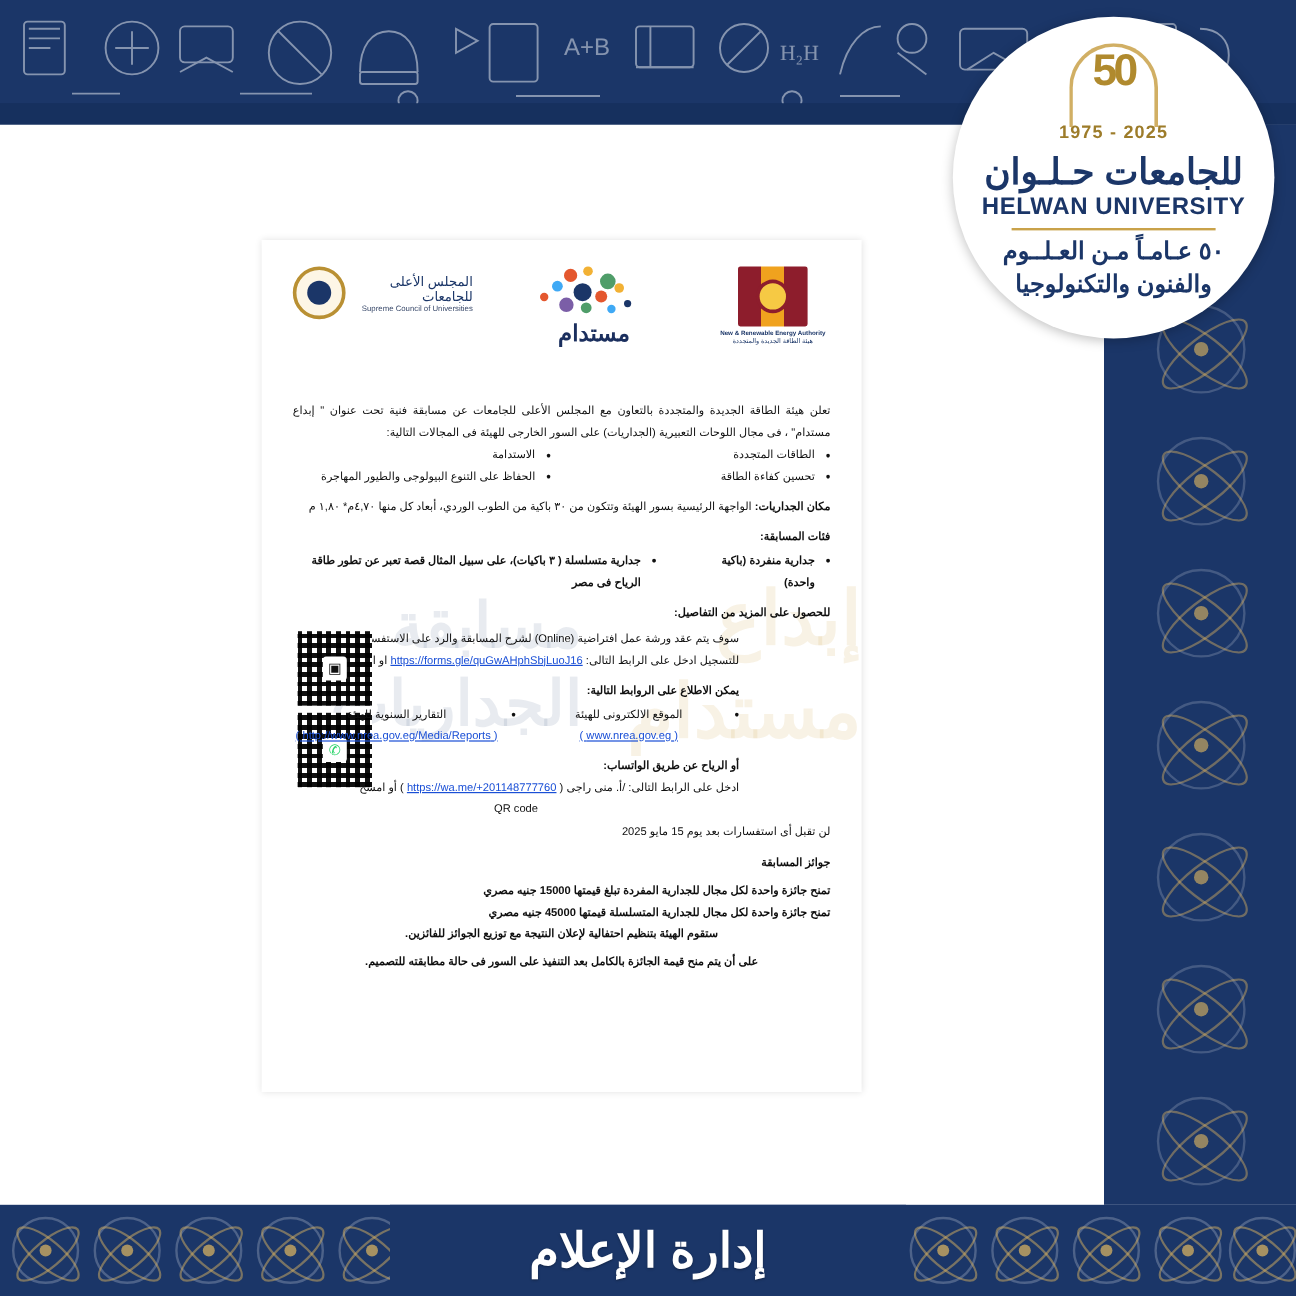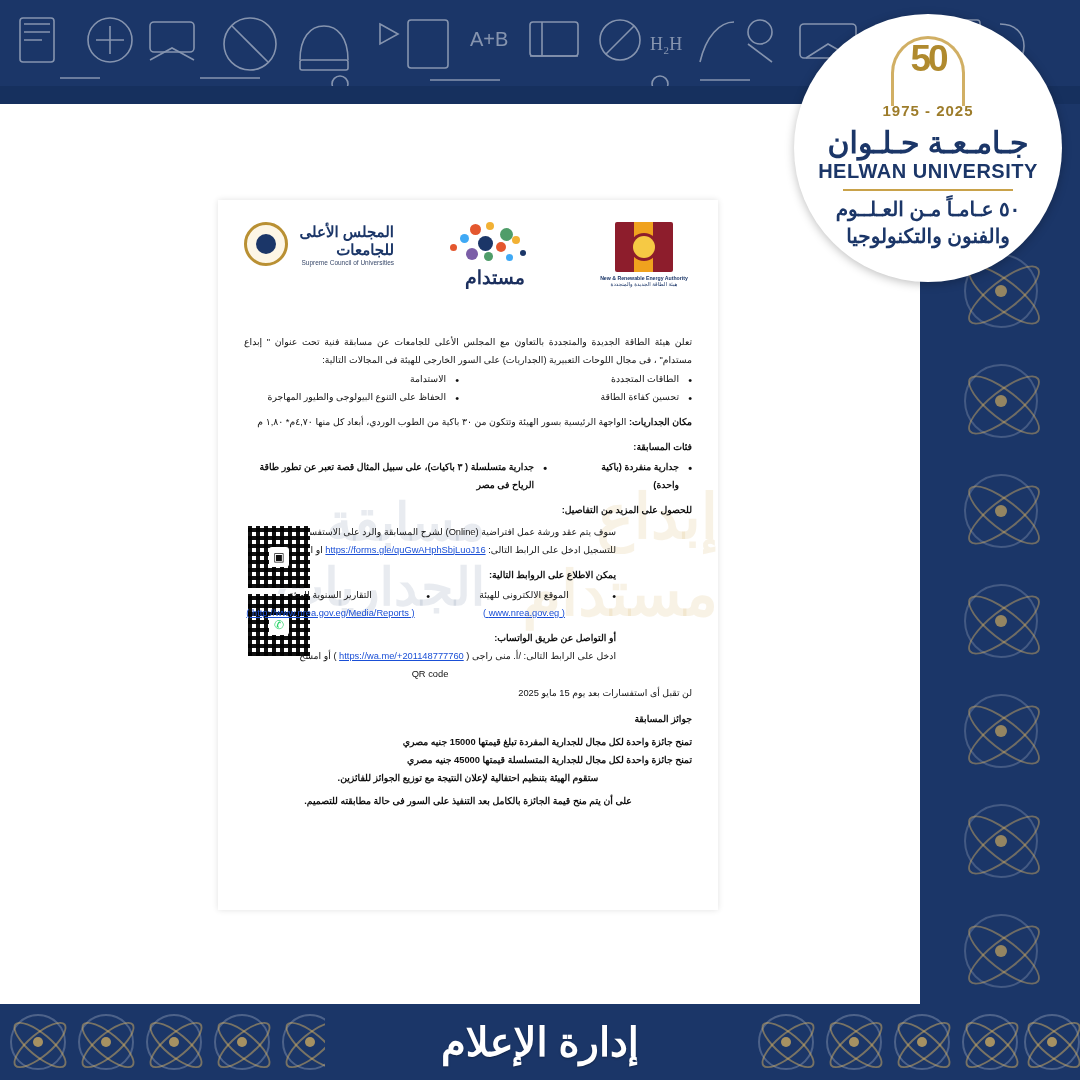--- a/index.html
+++ b/index.html
@@ -147,21 +147,21 @@
   .logo-ebdaa .word {
     font-size: 44px; font-weight: bold; color: #1b2f5e; line-height: .9;
     letter-spacing: -2px;
   }
   .logo-ebdaa .word2 {
     font-size: 19px; font-weight: bold; color: #1b2f5e; margin-top: -2px;
   }
 
   .logo-scu { width: 150px; display: flex; align-items: center; gap: 6px; }
   .logo-scu .txt { text-align: right; flex: 1; }
-  .logo-scu .ar { font-size: 15px; font-weight: bold; color: #1b3668; }
+  .logo-scu .ar { font-size: 11px; font-weight: normal; color: #1b3668; }
   .logo-scu .en { font-size: 6.5px; color: #3a4a6b; direction: ltr; }
   .logo-scu .seal {
     width: 44px; height: 44px; border-radius: 50%;
     background: #fdf6e6;
     border: 3px solid #b99033;
     position: relative; flex: 0 0 44px;
   }
   .logo-scu .seal:after {
     content: ""; position: absolute; left: 50%; top: 50%;
     width: 20px; height: 20px; margin: -10px 0 0 -10px;
@@ -426,21 +426,21 @@
             <div class="li" style="width:46%">
               <div>الموقع الالكترونى للهيئة</div>
               <a class="link" href="#">( www.nrea.gov.eg )</a>
             </div>
             <div class="li" style="width:50%">
               <div>التقارير السنوية للهيئة</div>
               <a class="link" href="#">( http://www.nrea.gov.eg/Media/Reports )</a>
             </div>
           </div>
 
-          <div class="section-h">أو التواصل عن طريق الواتساب:</div>
+          <div class="section-h">أو الرياح عن طريق الواتساب:</div>
           <div>
             <span>ادخل على الرابط التالى: /أ. منى راجى (</span>
             <a class="link" href="#">https://wa.me/+201148777760</a>
             <span>) أو امسح</span>
           </div>
           <div style="text-align:center">QR code</div>
         </div>
       </div>
 
       <div style="margin-top:2px">لن تقبل أى استفسارات بعد  يوم 15 مايو 2025</div>
@@ -456,21 +456,21 @@
     </div>
   </div>
 </div>
 
 <div class="badge">
   <div class="arch"></div>
   <div class="fifty">
     <div class="num">50</div>
   </div>
   <div class="years">1975 - 2025</div>
-  <div class="ar-name">جـامـعـة حـلـوان</div>
+  <div class="ar-name">للجامعات حـلـوان</div>
   <div class="en-name">HELWAN UNIVERSITY</div>
   <div class="rule"></div>
   <div class="tag1">٥٠ عـامـاً مـن العـلــوم</div>
   <div class="tag2">والفنون والتكنولوجيا</div>
 </div>
 
 <div class="bottom-banner">
   <div class="ornaments">
     <div class="orn" style="left:10px">
         <i></i>

